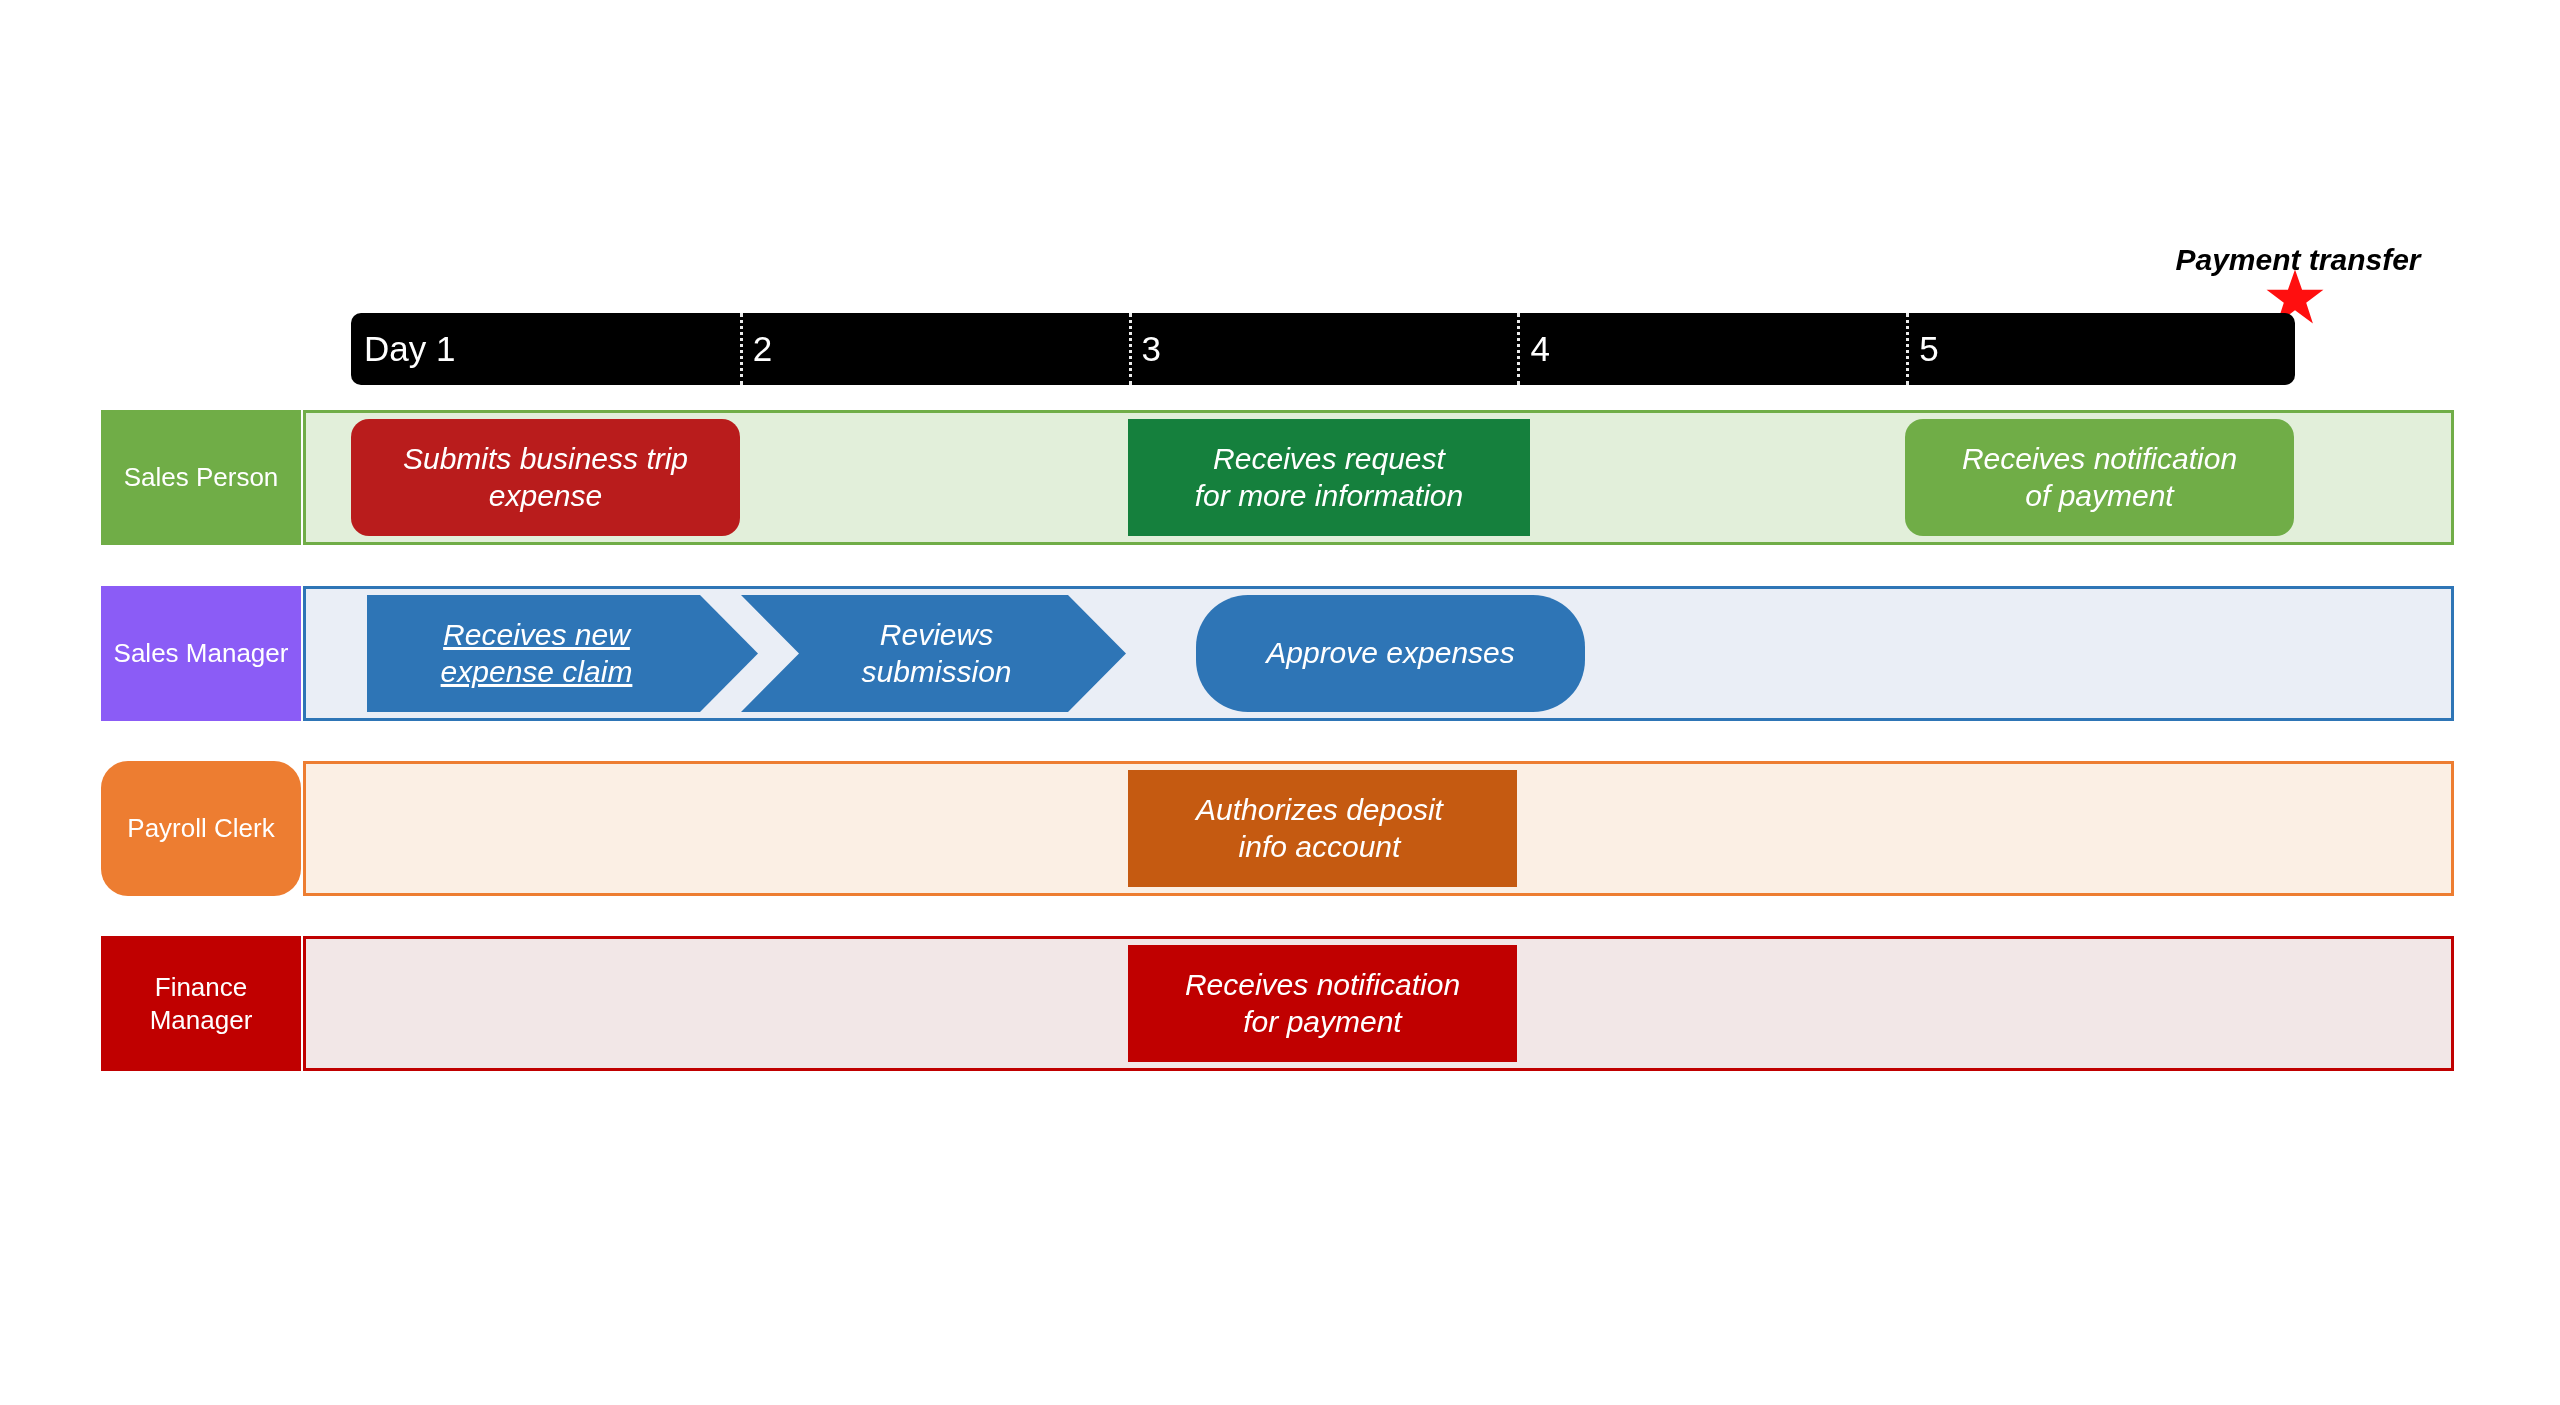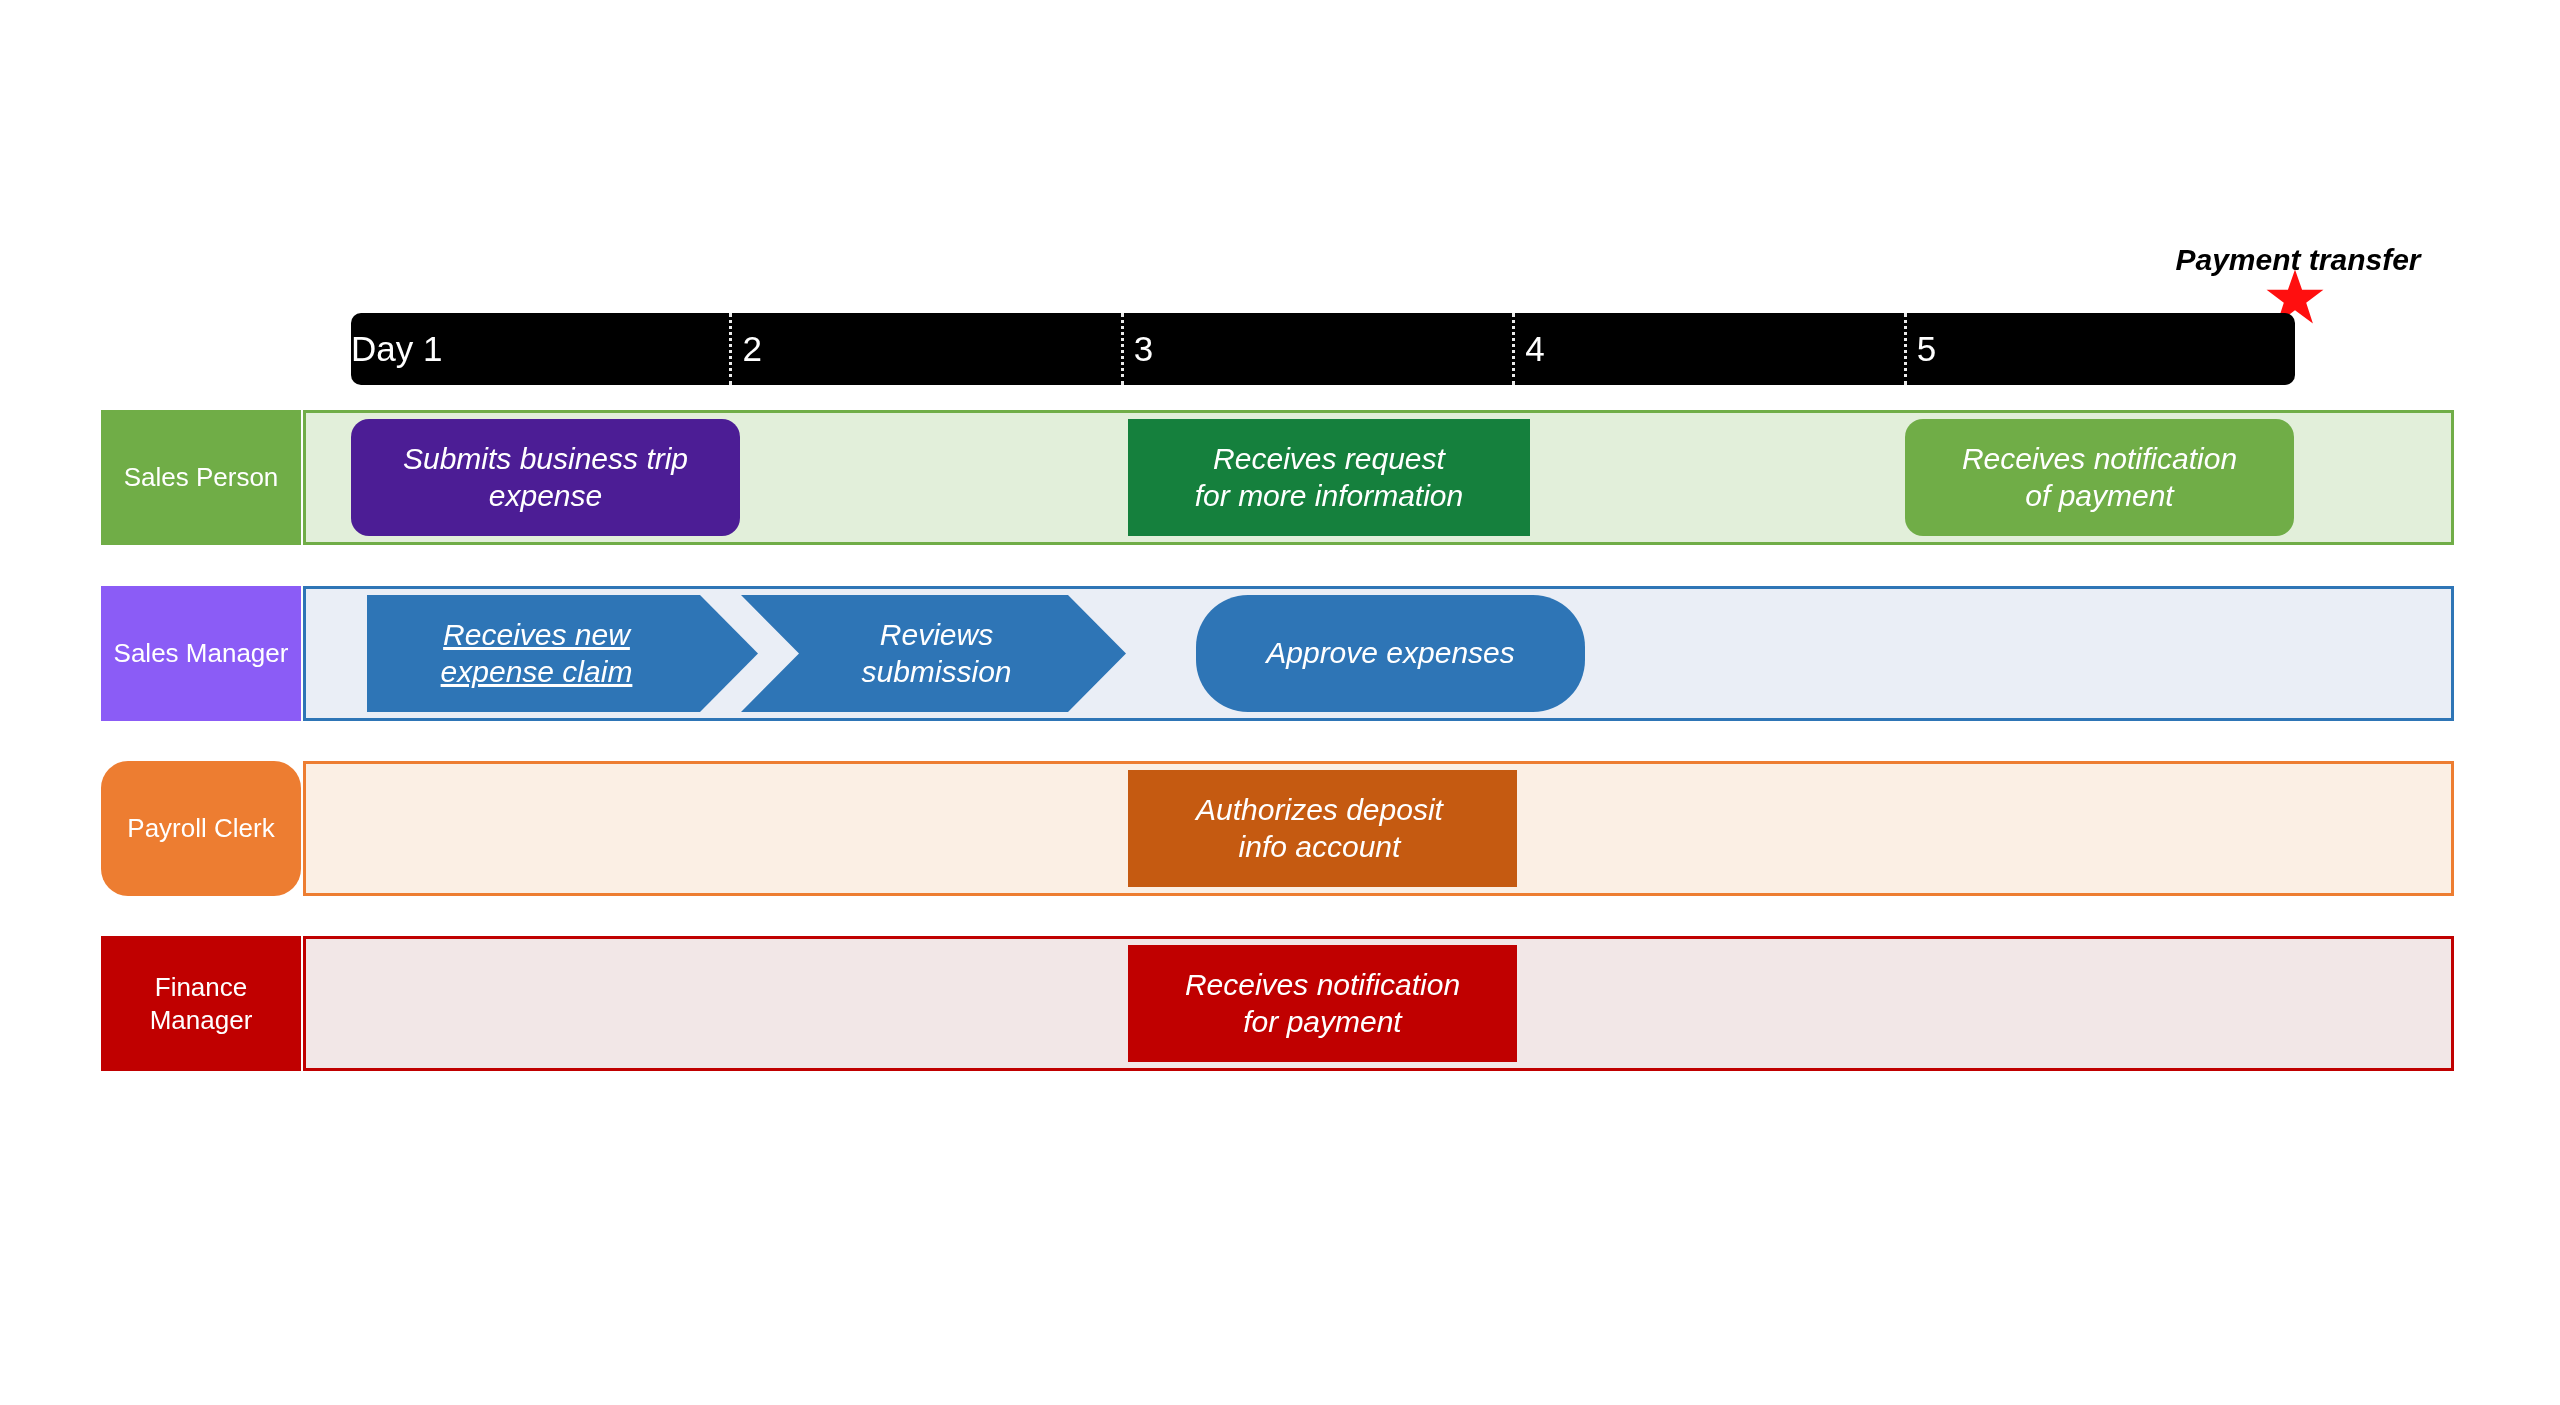--- a/index.html
+++ b/index.html
@@ -43,20 +43,21 @@
     height: 72px;
     border-radius: 10px;
     display: flex;
     overflow: hidden;
   }
   .day-seg {
     flex: 1 1 0;
     display: flex;
     align-items: center;
     box-sizing: border-box;
+    padding-left: 13px;
     font-size: 35px;
     color: #fff;
   }
   .day-seg + .day-seg {
     border-left: 3px dotted rgba(255,255,255,0.92);
     padding-left: 10px;
   }
 
   
   .lane-header {
@@ -125,21 +126,21 @@
       <div class="day-seg" style="color: rgb(255, 255, 255);">Day 1</div>
       <div class="day-seg" style="color: rgb(255, 255, 255);">2</div>
       <div class="day-seg" style="color: rgb(255, 255, 255);">3</div>
       <div class="day-seg" style="color: rgb(255, 255, 255);">4</div>
       <div class="day-seg" style="color: rgb(255, 255, 255);">5</div>
     </div>
 
   <div id="lanes">
       <div class="lane-body" style="top: 410px; border-color: rgb(112, 173, 71); background: rgb(226, 239, 218);"></div>
       <div class="lane-header" style="top: 410px; background: rgb(112, 173, 71);">Sales Person</div>
-      <div class="task shape-rounded" style="left: 351px; top: 419px; width: 389px; background: #4c1d95;">Submits business trip
+      <div class="task shape-rounded" style="left: 351px; top: 419px; width: 389px; background: #b91c1c;">Submits business trip
 expense</div>
       <div class="task shape-rect" style="left: 1128px; top: 419px; width: 402px; background: #15803d;">Receives request
 for more information</div>
       <div class="task shape-rounded" style="left: 1905px; top: 419px; width: 389px; background: rgb(112, 173, 71);">Receives notification
 of payment</div>
       <div class="lane-body" style="top: 586px; border-color: rgb(46, 117, 182); background: rgb(234, 238, 246);"></div>
       <div class="lane-header" style="top: 586px; background: #8b5cf6;">Sales Manager</div>
       <div class="task shape-arrow" style="left: 367px; top: 595px; width: 391px; background: rgb(46, 117, 182); text-decoration: underline;">Receives new
 expense claim</div>
       <div class="task shape-chevron" style="left: 741px; top: 595px; width: 385px; background: rgb(46, 117, 182);">Reviews

